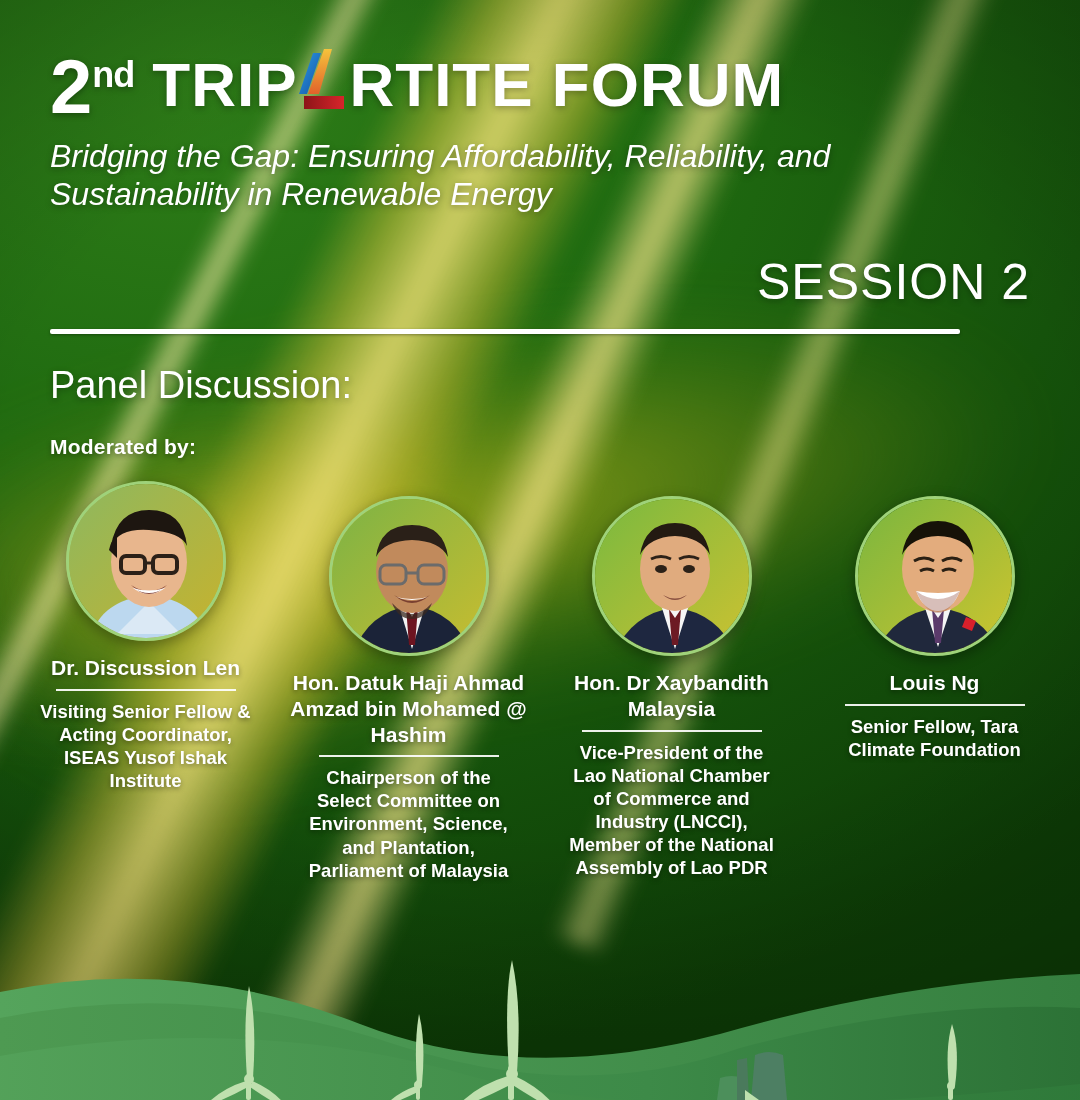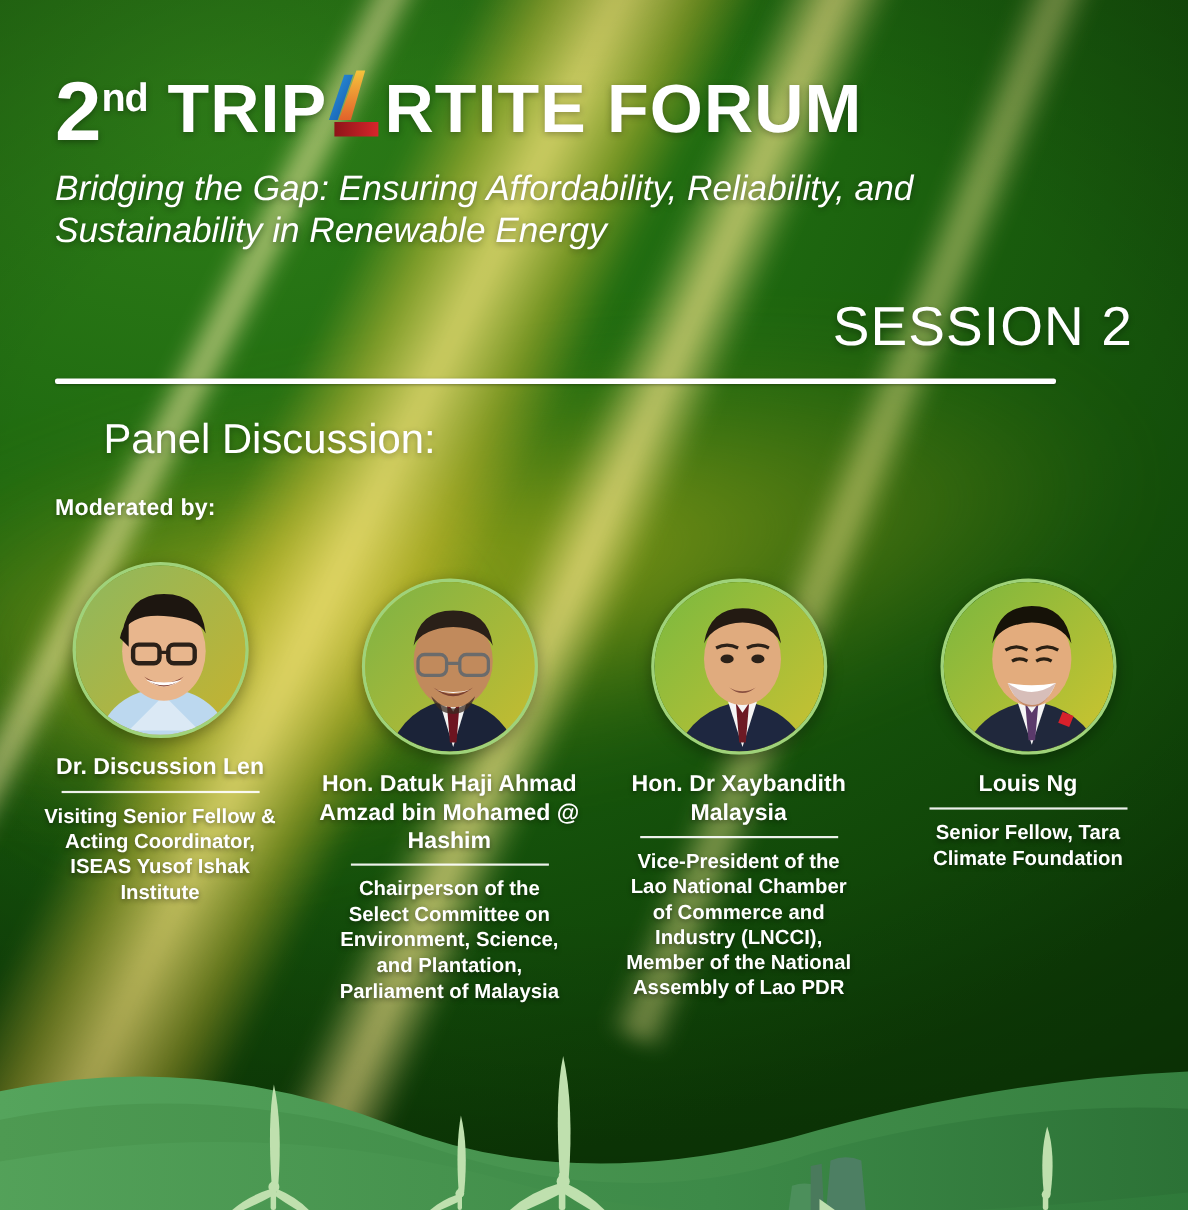--- a/index.html
+++ b/index.html
@@ -23,38 +23,38 @@
   .s4{left:1000px;top:-180px;width:60px;height:1200px;transform:rotate(22deg);
       background:linear-gradient(90deg,rgba(235,212,80,0),rgba(250,235,150,.6),rgba(235,212,80,0));}
   .glow-band{position:absolute;left:-120px;top:330px;width:1400px;height:330px;
       transform:rotate(-9deg);filter:blur(46px);opacity:.8;
       background:radial-gradient(60% 70% at 38% 50%, rgba(214,198,32,.85) 0%, rgba(180,170,25,.35) 45%, rgba(120,150,20,0) 75%);}
   .glow-left{position:absolute;left:-140px;top:430px;width:700px;height:360px;filter:blur(52px);opacity:.7;
       background:radial-gradient(50% 60% at 50% 50%, rgba(198,190,40,.75), rgba(120,150,20,0) 70%);}
   .vig{position:absolute;inset:0;background:radial-gradient(110% 75% at 50% 42%, rgba(0,0,0,0) 45%, rgba(0,0,0,.33) 100%);}
 
   
-  .content{position:relative;z-index:5;padding:15px 50px;}
+  .content{position:relative;z-index:5;padding:0 50px;}
   .title-row{display:flex;align-items:flex-start;padding-top:52px;}
   .num{font-size:76px;font-weight:700;color:#fff;line-height:.92;letter-spacing:-1px;
        text-shadow:0 2px 6px rgba(0,0,0,.35);}
   .sup{font-size:36px;font-weight:700;color:#fff;vertical-align:super;line-height:1;margin-left:1px;
        text-shadow:0 2px 6px rgba(0,0,0,.35);}
   .forum-word{font-size:62px;font-weight:700;color:#fff;line-height:1;letter-spacing:1px;
        margin-left:18px;display:flex;align-items:center;text-shadow:0 2px 7px rgba(0,0,0,.3);}
   .logo-a{display:inline-block;width:50px;height:66px;position:relative;margin:0 1px;vertical-align:baseline;}
   .logo-a svg{position:absolute;left:0;bottom:5px;}
 
   .subtitle{margin-top:16px;font-size:32px;line-height:1.18;font-style:italic;font-weight:400;
      color:#ffffff;max-width:960px;text-shadow:0 2px 6px rgba(0,0,0,.35);}
   .session{margin-top:40px;font-size:50px;letter-spacing:1px;color:#fff;font-weight:400;
      text-shadow:0 2px 6px rgba(0,0,0,.3);text-align:right;}
   .rule-main{margin-top:18px;height:5px;width:910px;background:#ffffff;border-radius:2px;
      box-shadow:0 1px 3px rgba(0,0,0,.35);}
-  .panel-label{margin-top:30px;font-size:38px;color:#fff;font-weight:400;text-shadow:0 2px 6px rgba(0,0,0,.3);margin-left:44px;}
+  .panel-label{margin-top:30px;font-size:38px;color:#fff;font-weight:400;text-shadow:0 2px 6px rgba(0,0,0,.3);}
   .panel-title{margin-top:6px;font-size:40px;color:#fff;line-height:1.28;text-shadow:0 2px 6px rgba(0,0,0,.3);}
   .panel-title b{font-weight:700;}
   .panel-title i{font-style:italic;font-weight:400;}
   .moderated{margin-top:28px;font-size:21px;font-weight:700;color:#fff;letter-spacing:.2px;
      text-shadow:0 2px 5px rgba(0,0,0,.35);}
 
   
   .speakers{position:relative;z-index:5;display:flex;margin-top:22px;padding:0 14px;}
   .sp{flex:1;display:flex;flex-direction:column;align-items:center;text-align:center;}
   .sp.s-a{padding-top:0;}

